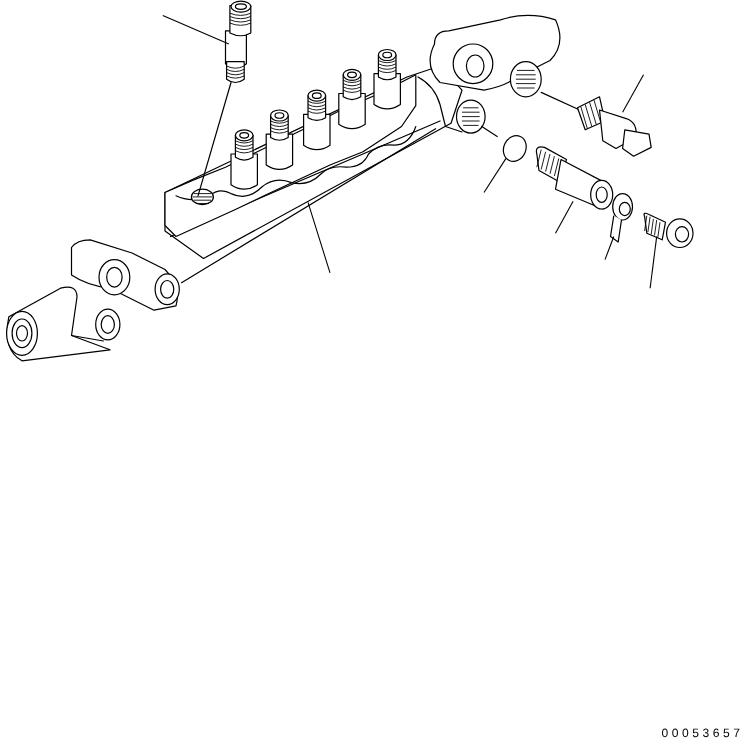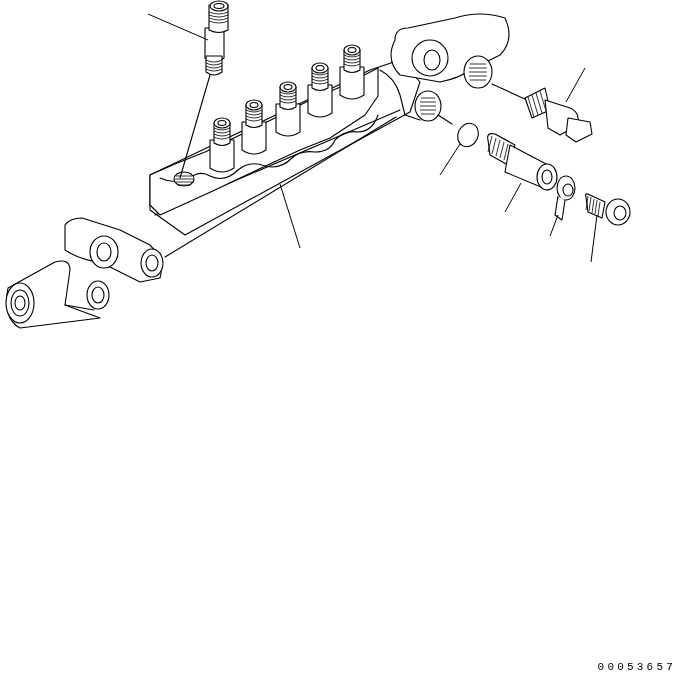--- a/index.html
+++ b/index.html
@@ -6,21 +6,21 @@
   body { width: 680px; height: 679px; position: relative; overflow: hidden; font-family: "DejaVu Sans Mono", monospace; }
   #diagram { position: absolute; left: 0; top: 0; width: 680px; height: 679px; }
   #diagram svg { width: 680px; height: 679px; display: block; }
   .ln { fill: none; stroke: #000; stroke-width: 1.1; stroke-linejoin: round; stroke-linecap: round; }
   .fl { fill: #fff; stroke: #000; stroke-width: 1.1; stroke-linejoin: round; }
   .thr { fill: none; stroke: #000; stroke-width: 0.8; }
   .leader { stroke: #000; stroke-width: 1; fill: none; }
   .fig-number {
     position: absolute; right: 4px; bottom: 6px;
     font-size: 11px; letter-spacing: 3.2px; color: #000;
-    font-family: Liberation Mono, monospace;
+    font-family: Liberation Sans, sans-serif;
     margin-top: 48px;
   }
 </style>
 </head>
 <body>
 
 <div id="diagram">
 <svg viewBox="0 0 680 679" xmlns="http://www.w3.org/2000/svg">
 
   <g>

